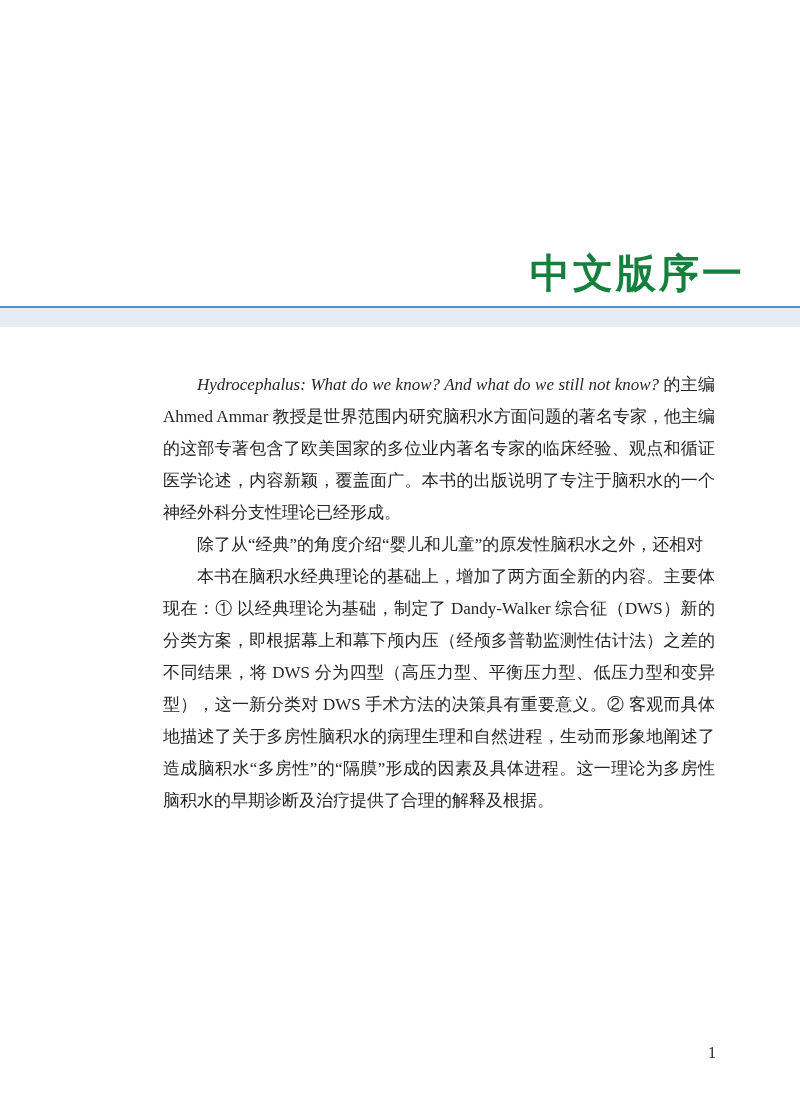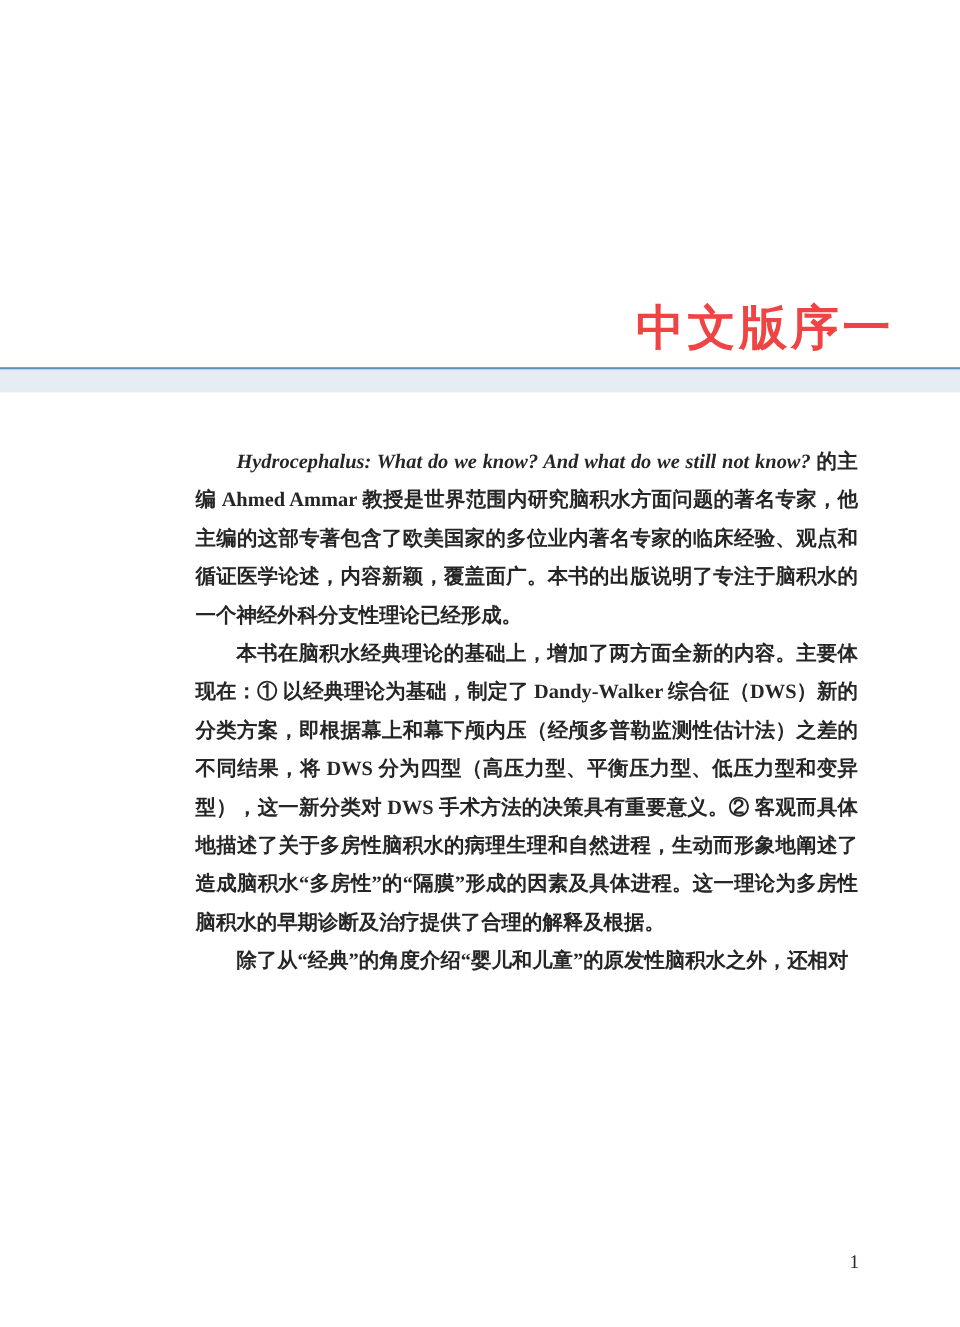--- a/index.html
+++ b/index.html
@@ -18,21 +18,21 @@
   .chapter-title {
     position: absolute;
     top: 250px;
     right: 55px;
     margin: 0;
     font-family: "Liberation Serif", serif;
     font-weight: bold;
     font-size: 40px;
     line-height: 48px;
     letter-spacing: 3px;
-    color: #ef4444;
+    color: #15803d;
     white-space: nowrap;
   }
   .title-rule {
     position: absolute;
     top: 306px;
     left: 0;
     width: 800px;
     height: 2px;
     background: #5b90bd;
   }
@@ -52,21 +52,20 @@
     font-family: "Liberation Serif", sans-serif;
     font-size: 17px;
     line-height: 32px;
     color: #262626;
     text-align: justify;
   }
   .body-text p {
     margin: 0;
     padding: 0;
     text-indent: 2em;
-    font-weight: bold;
   }
   .english-lead {
     font-family: "Liberation Serif", serif;
     font-style: italic;
   }
   .page-number {
     position: absolute;
     top: 1044px;
     left: 700px;
     width: 24px;
@@ -84,20 +83,20 @@
   <h1 class="chapter-title">中文版序一</h1>
 
   <div class="title-rule"></div>
 
   <div class="title-band"></div>
 
   <div class="body-text">
     <p><em class="english-lead">Hydrocephalus: What do we know? And what do we still not know?</em><span> 的主编 Ahmed Ammar 教授是世界范围内研究脑积水方面问题的著名专家，他主编的这部专著包含了欧美国家的多位业内著名专家的临床经验、观点和循证医学论述，内容新颖，覆盖面广。本书的出版说明了专注于脑积水的一个神经外科分支性理论已经形成。</span></p>
 
 
+    <p>除了从“经典”的角度介绍“婴儿和儿童”的原发性脑积水之外，还相对</p>
+
     <p>本书在脑积水经典理论的基础上，增加了两方面全新的内容。主要体现在：① 以经典理论为基础，制定了 Dandy-Walker 综合征（DWS）新的分类方案，即根据幕上和幕下颅内压（经颅多普勒监测性估计法）之差的不同结果，将 DWS 分为四型（高压力型、平衡压力型、低压力型和变异型），这一新分类对 DWS 手术方法的决策具有重要意义。② 客观而具体地描述了关于多房性脑积水的病理生理和自然进程，生动而形象地阐述了造成脑积水“多房性”的“隔膜”形成的因素及具体进程。这一理论为多房性脑积水的早期诊断及治疗提供了合理的解释及根据。</p>
-
-    <p>除了从“经典”的角度介绍“婴儿和儿童”的原发性脑积水之外，还相对</p>
   </div>
 
   <div class="page-number">1</div>
 
 </div>
 
 </body></html>

